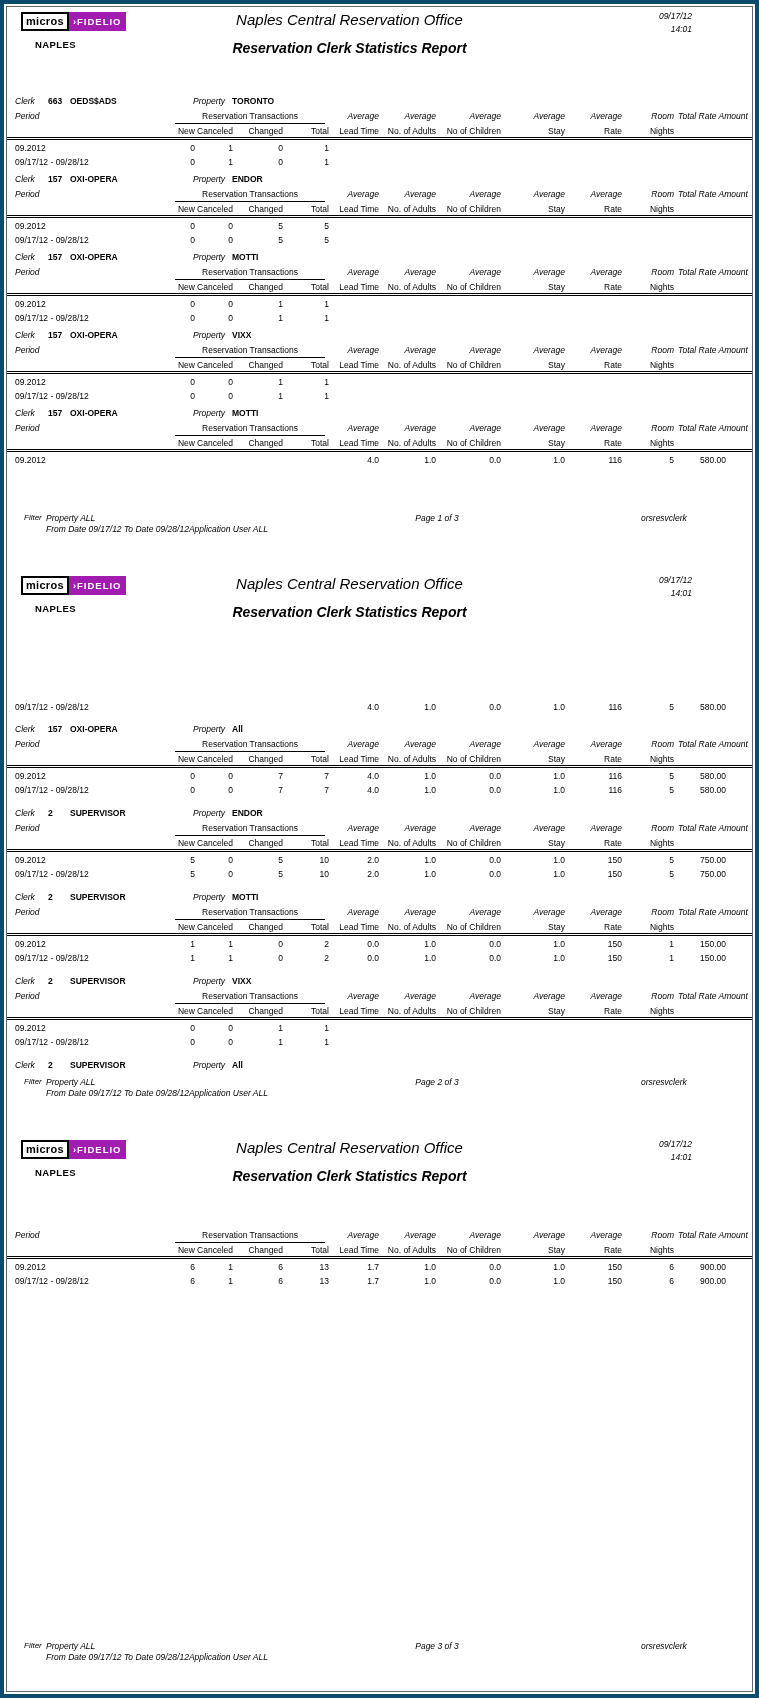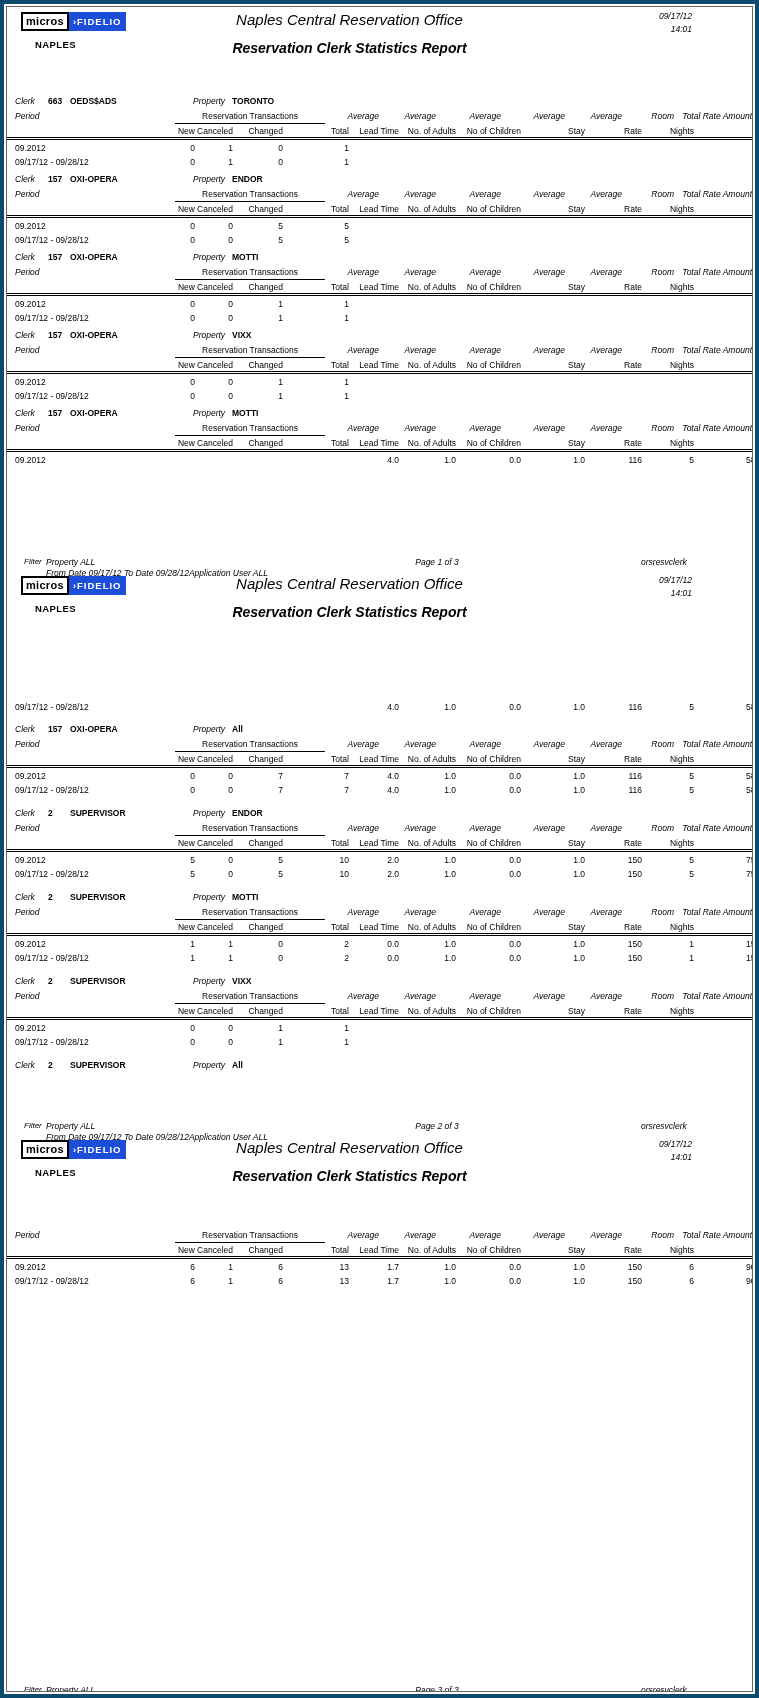--- a/index.html
+++ b/index.html
@@ -8,21 +8,21 @@
   .frame { position: absolute; inset: 0; border: 4px solid #0c4a6e; padding: 2px; background: #fdfdfd; }
   .frame-inner { border: 1px solid #666; width: 100%; height: 100%; background: #fff; overflow: hidden; }
 
   .page { position: relative; height: 564px; width: 100%; }
 
   
   .page-header { position: absolute; top: 4px; left: 0; right: 0; height: 46px; }
   .logo { position: absolute; left: 14px; top: 1px; display: flex; align-items: stretch;
           font-size: 11px; font-weight: bold; line-height: 15px; }
   .logo-micros { background: #fff; border: 2px solid #000; padding: 0 3px; letter-spacing: .3px; }
-  .logo-fidelio { background: #1d4ed8; color: #fff; padding: 0 4px; font-size: 9.5px; line-height: 19px; letter-spacing: 1px; }
+  .logo-fidelio { background: #a21caf; color: #fff; padding: 0 4px; font-size: 9.5px; line-height: 19px; letter-spacing: 1px; }
   .location { position: absolute; left: 28px; top: 28px; font-weight: bold; font-size: 9.5px; letter-spacing: .4px; }
   .header-center { position: absolute; left: 110px; right: 170px; top: 0; text-align: center; font-style: italic; }
   .office { font-size: 15px; }
   .title  { font-size: 14px; font-weight: bold; margin-top: 12px; }
   .header-right { position: absolute; right: 60px; top: 0; text-align: right; font-style: italic; font-size: 8.5px; }
   .header-right .time { margin-top: 3px; }
 
   
   .page-body { position: absolute; top: 50px; left: 0; right: 0; padding: 0 6px 0 8px; font-size: 8.5px; }
   .page-1 .page-body { padding-top: 37px; }
@@ -51,33 +51,33 @@
 
   .trow { display: flex; height: 14px; align-items: center; white-space: nowrap; }
   .orphan-row { margin-bottom: 8px; }
 
   .cell { display: block; flex: none; overflow: visible; }
   .left { text-align: left; }
   .c-period   { width: 160px; text-align: left; }
   .c-new      { width: 20px;  text-align: right; }
   .c-canceled { width: 38px;  text-align: right; }
   .c-changed  { width: 50px;  text-align: right; }
-  .c-total    { width: 66px;  text-align: right; }
+  .c-total    { width: 46px;  text-align: right; }
   .c-lead     { width: 50px;  text-align: right; }
   .c-adults   { width: 57px;  text-align: right; }
   .c-children { width: 65px;  text-align: right; }
   .c-stay     { width: 64px;  text-align: right; }
   .c-rate     { width: 57px;  text-align: right; }
   .c-nights   { width: 52px;  text-align: right; }
-  .c-amount   { width: 78px;  text-align: right; }
+  .c-amount   { width: 78px;  text-align: center; }
   .c-span-rt  { width: 154px; }
 
   
   .page-footer { position: absolute; top: 506px; left: 0; right: 0; height: 24px;
-                 font-style: italic; font-size: 8.5px; margin-top: 44px; }
+                 font-style: italic; font-size: 8.5px; }
   .filter-label { position: absolute; left: 17px; top: 0; font-size: 8px; }
   .filter-property { position: absolute; left: 39px; top: 0; }
   .page-num { position: absolute; left: 340px; width: 180px; top: 0; text-align: center; }
   .printed-by { position: absolute; left: 634px; top: 0; }
   .f-line2 { position: absolute; left: 39px; top: 11px; }
 </style>
 </head>
 <body>
 
 <div class="frame">

